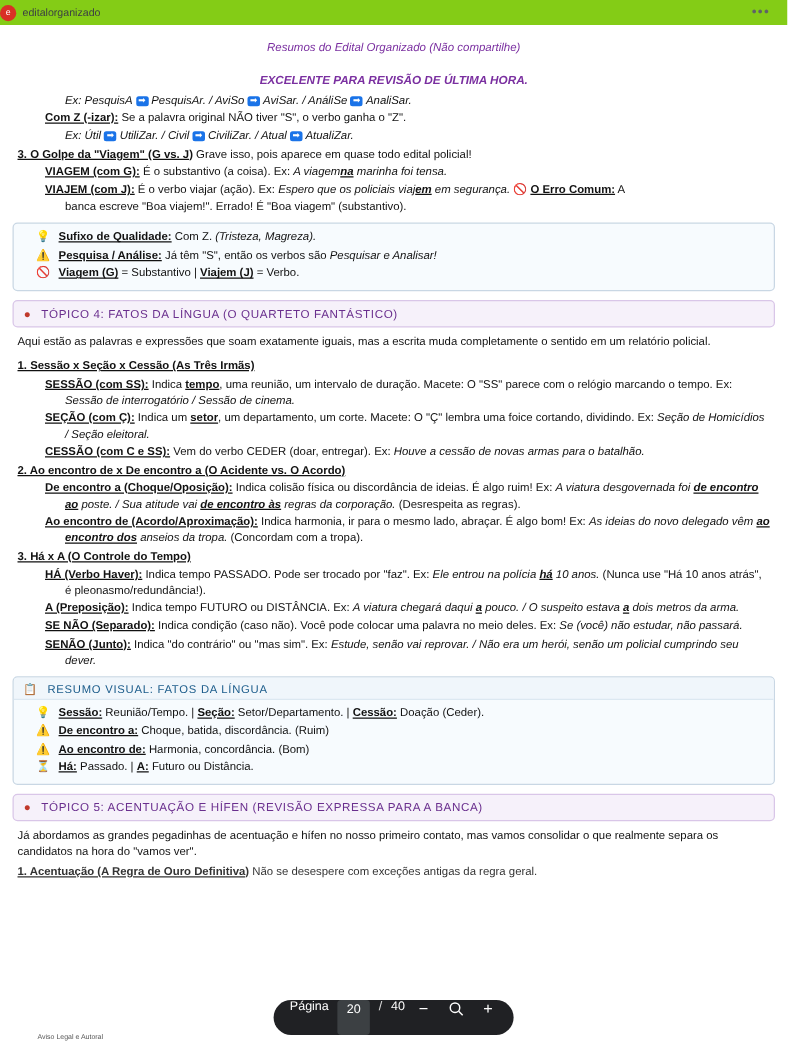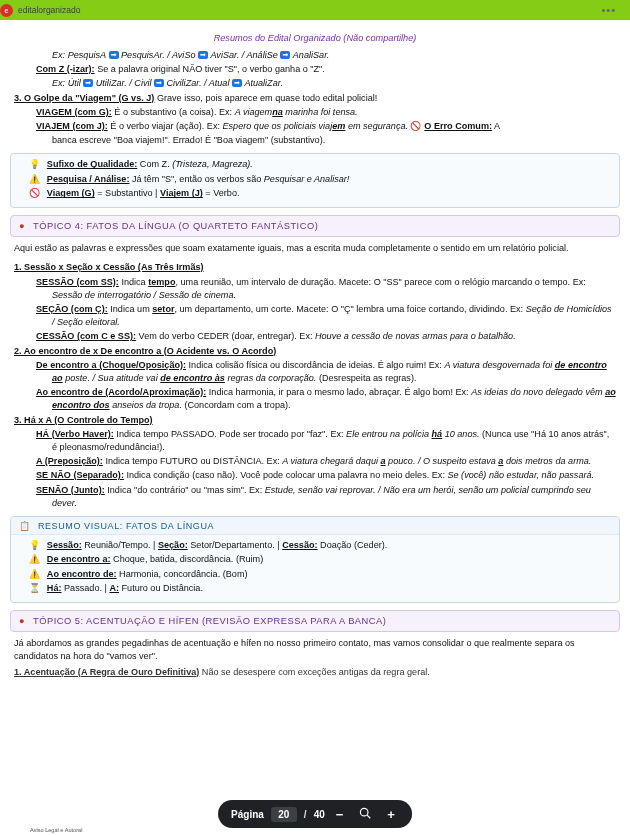--- a/index.html
+++ b/index.html
@@ -130,26 +130,24 @@
   
   .toolbar {
     position: absolute;
     left: 50%;
     transform: translateX(-50%);
     bottom: 7px;
     height: 28px;
     background: #202124;
     border-radius: 16px;
     display: flex;
-    align-items: center;
     gap: 7px;
     padding: 0 13px;
     color: #ffffff;
     font-size: 10px;
-    font-weight: bold;
   }
   .toolbar .pagebox {
     background: #3c4043;
     border-radius: 3px;
     padding: 2px 7px;
     font-size: 10px;
     min-width: 26px;
     text-align: center;
   }
   .toolbar .tsep { opacity: .85; }
@@ -176,20 +174,21 @@
 
   <div class="topbar">
     <div class="author-chip">
       <span class="avatar">e</span>
       <span>editalorganizado</span>
     </div>
     <div class="kebab">•••</div>
   </div>
 
   <div class="hdr">Resumos do Edital Organizado (Não compartilhe)</div>
+  <div class="hdr bold">EXCELENTE PARA REVISÃO DE ÚLTIMA HORA.</div>
 
   <div class="content">
 
     <div class="para indent3">
       <i>Ex:</i>
       <i>PesquisA</i>
       <span class="arrow">➡</span>
       <i>PesquisAr. / AviSo</i>
       <span class="arrow">➡</span>
       <i>AviSar. / AnáliSe</i>

